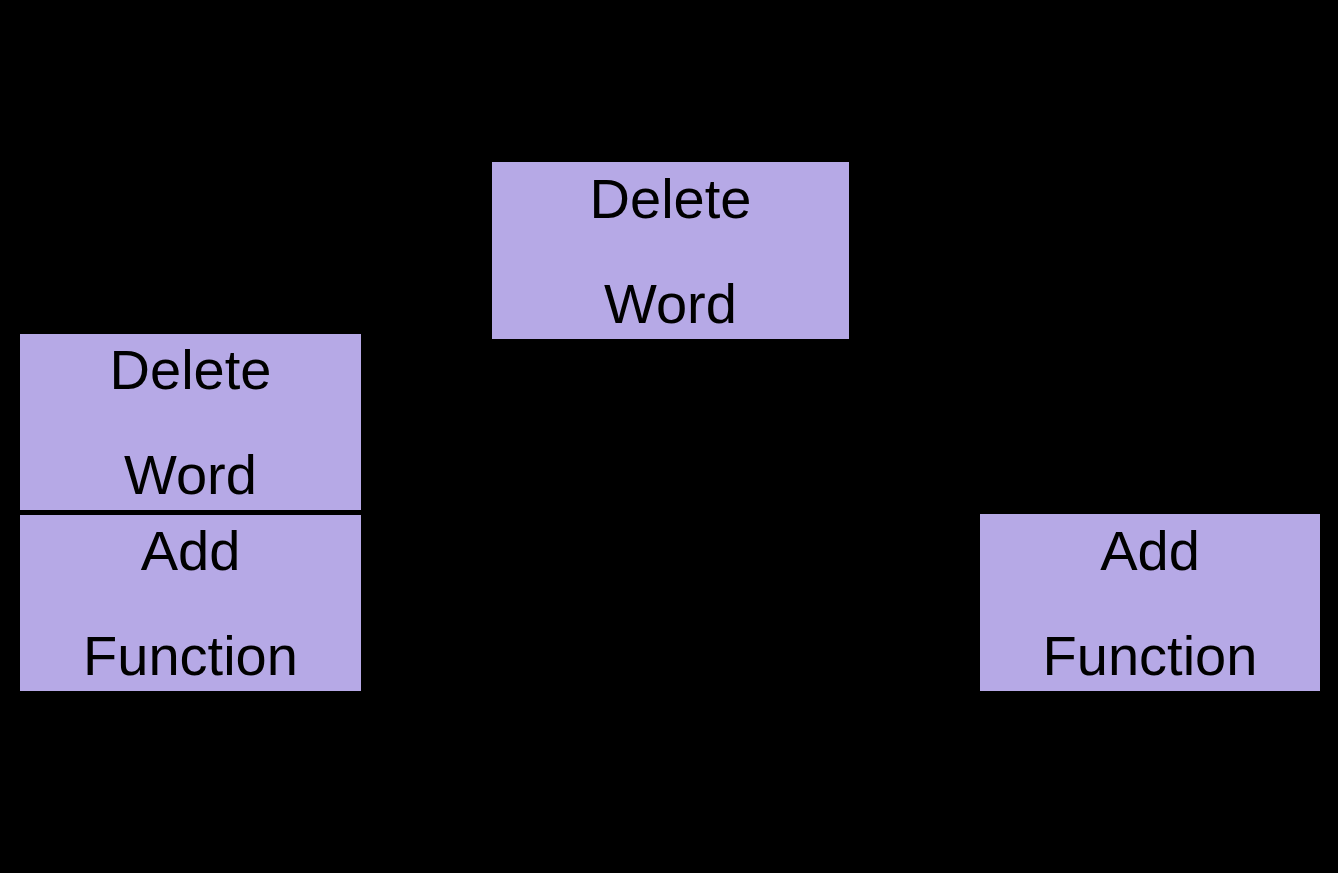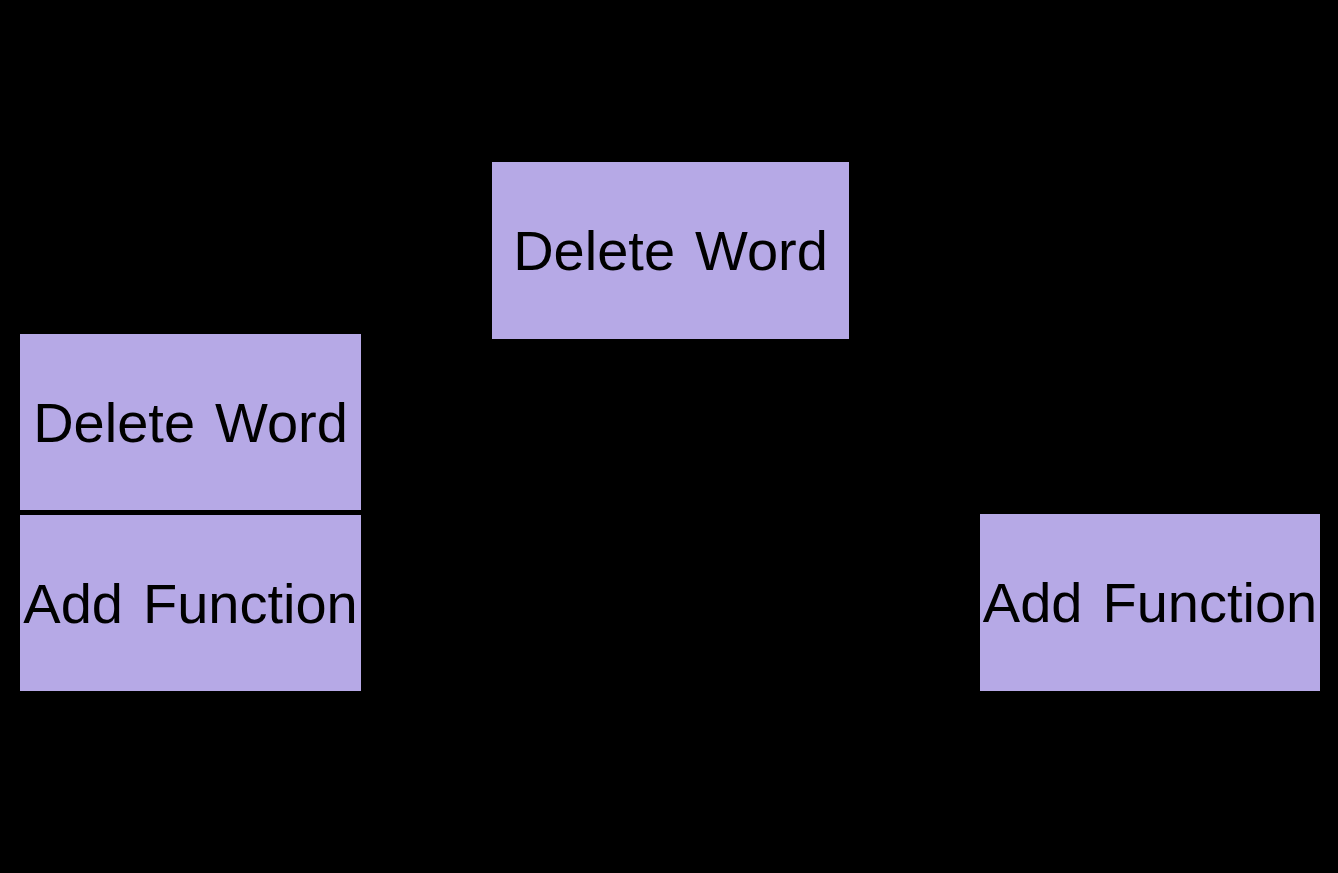--- a/index.html
+++ b/index.html
@@ -15,20 +15,21 @@
     background: #000000;
     overflow: hidden;
     font-family: "Liberation Sans", "DejaVu Sans", sans-serif;
   }
   .node {
     position: absolute;
     box-sizing: border-box;
     background: #b6a9e6;
     color: #000000;
     display: flex;
+    flex-direction: column;
     align-items: center;
     justify-content: center;
     text-align: center;
     line-height: 85px;
     font-size: 56px;
     font-weight: 400;
     letter-spacing: 0px;
     white-space: pre-line;
     user-select: none;
     gap: 20px;

